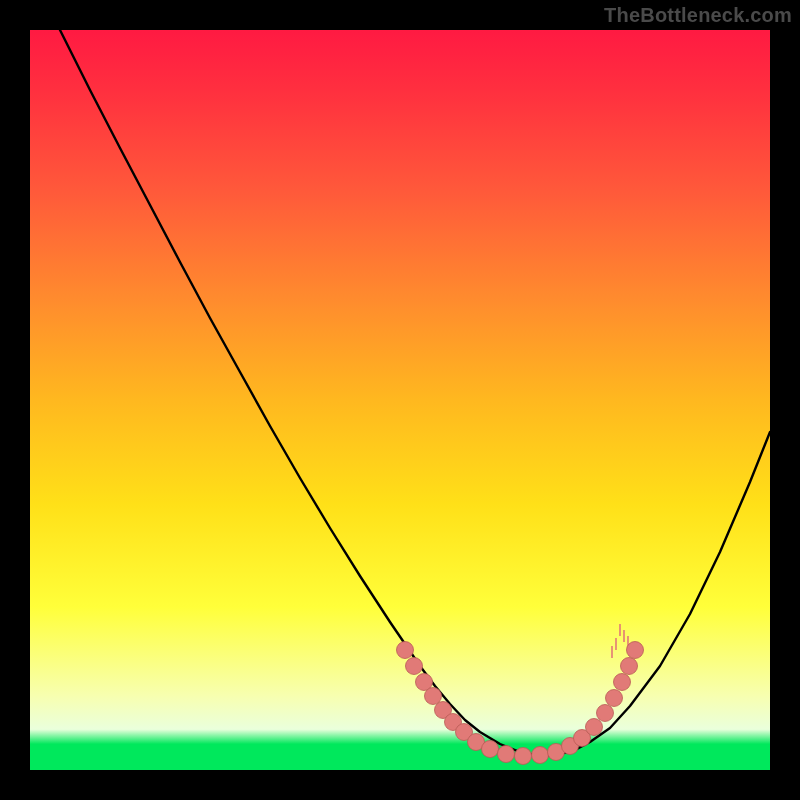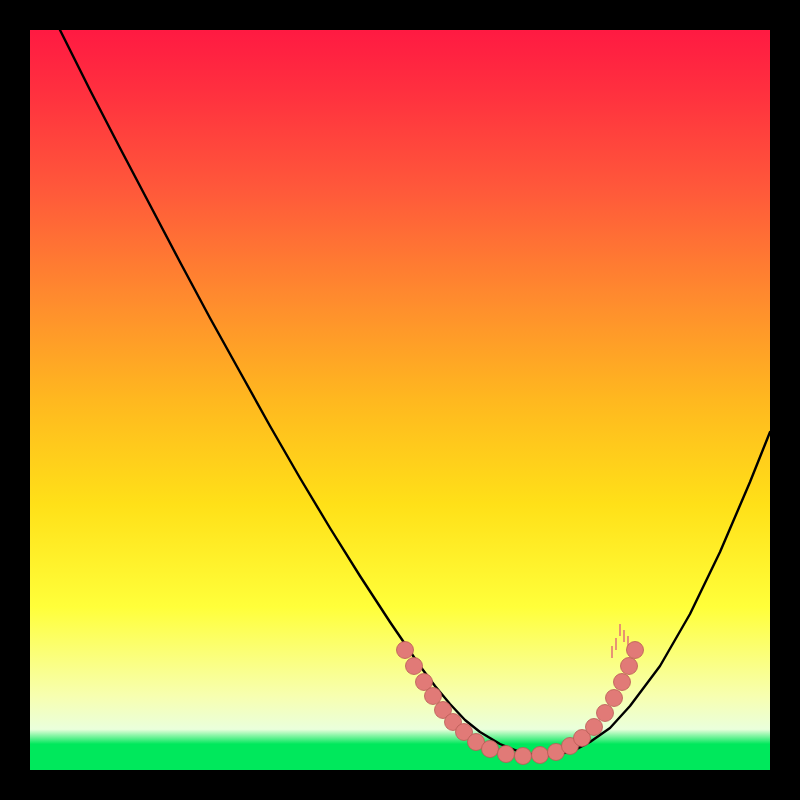--- a/index.html
+++ b/index.html
@@ -56,20 +56,21 @@
     width: 740px;
     height: 740px;
     overflow: visible;
   }
 </style>
 </head>
 <body>
 
 <div class="frame">
 
+  <div class="watermark">TheBottleneck.com</div>
 
   <div class="plot-area">
     <svg class="curve" viewBox="0 0 740 740" preserveAspectRatio="none">
       <path id="curve-path" fill="none" stroke-width="2.4" stroke-linecap="round" stroke-linejoin="round" d="M30 0 L60 60 L90 118 L120 175 L150 232 L180 288 L210 342 L240 396 L270 448 L300 498 L330 546 L360 592 L390 636 L405 656 L420 674 L435 690 L450 702 L470 714 L490 722 L510 726 L530 724 L545 720 L560 712 L580 698 L600 676 L630 636 L660 584 L690 522 L720 452 L740 402" stroke="#000000"></path>
       <g id="ticks-right">
           <line x1="590" y1="594" x2="590" y2="606" stroke="#e17a77" stroke-width="1.6"></line>
           <line x1="594" y1="600" x2="594" y2="612" stroke="#e17a77" stroke-width="1.6"></line>
           <line x1="598" y1="606" x2="598" y2="618" stroke="#e17a77" stroke-width="1.6"></line>
           <line x1="586" y1="608" x2="586" y2="620" stroke="#e17a77" stroke-width="1.6"></line>
           <line x1="582" y1="616" x2="582" y2="628" stroke="#e17a77" stroke-width="1.6"></line>

